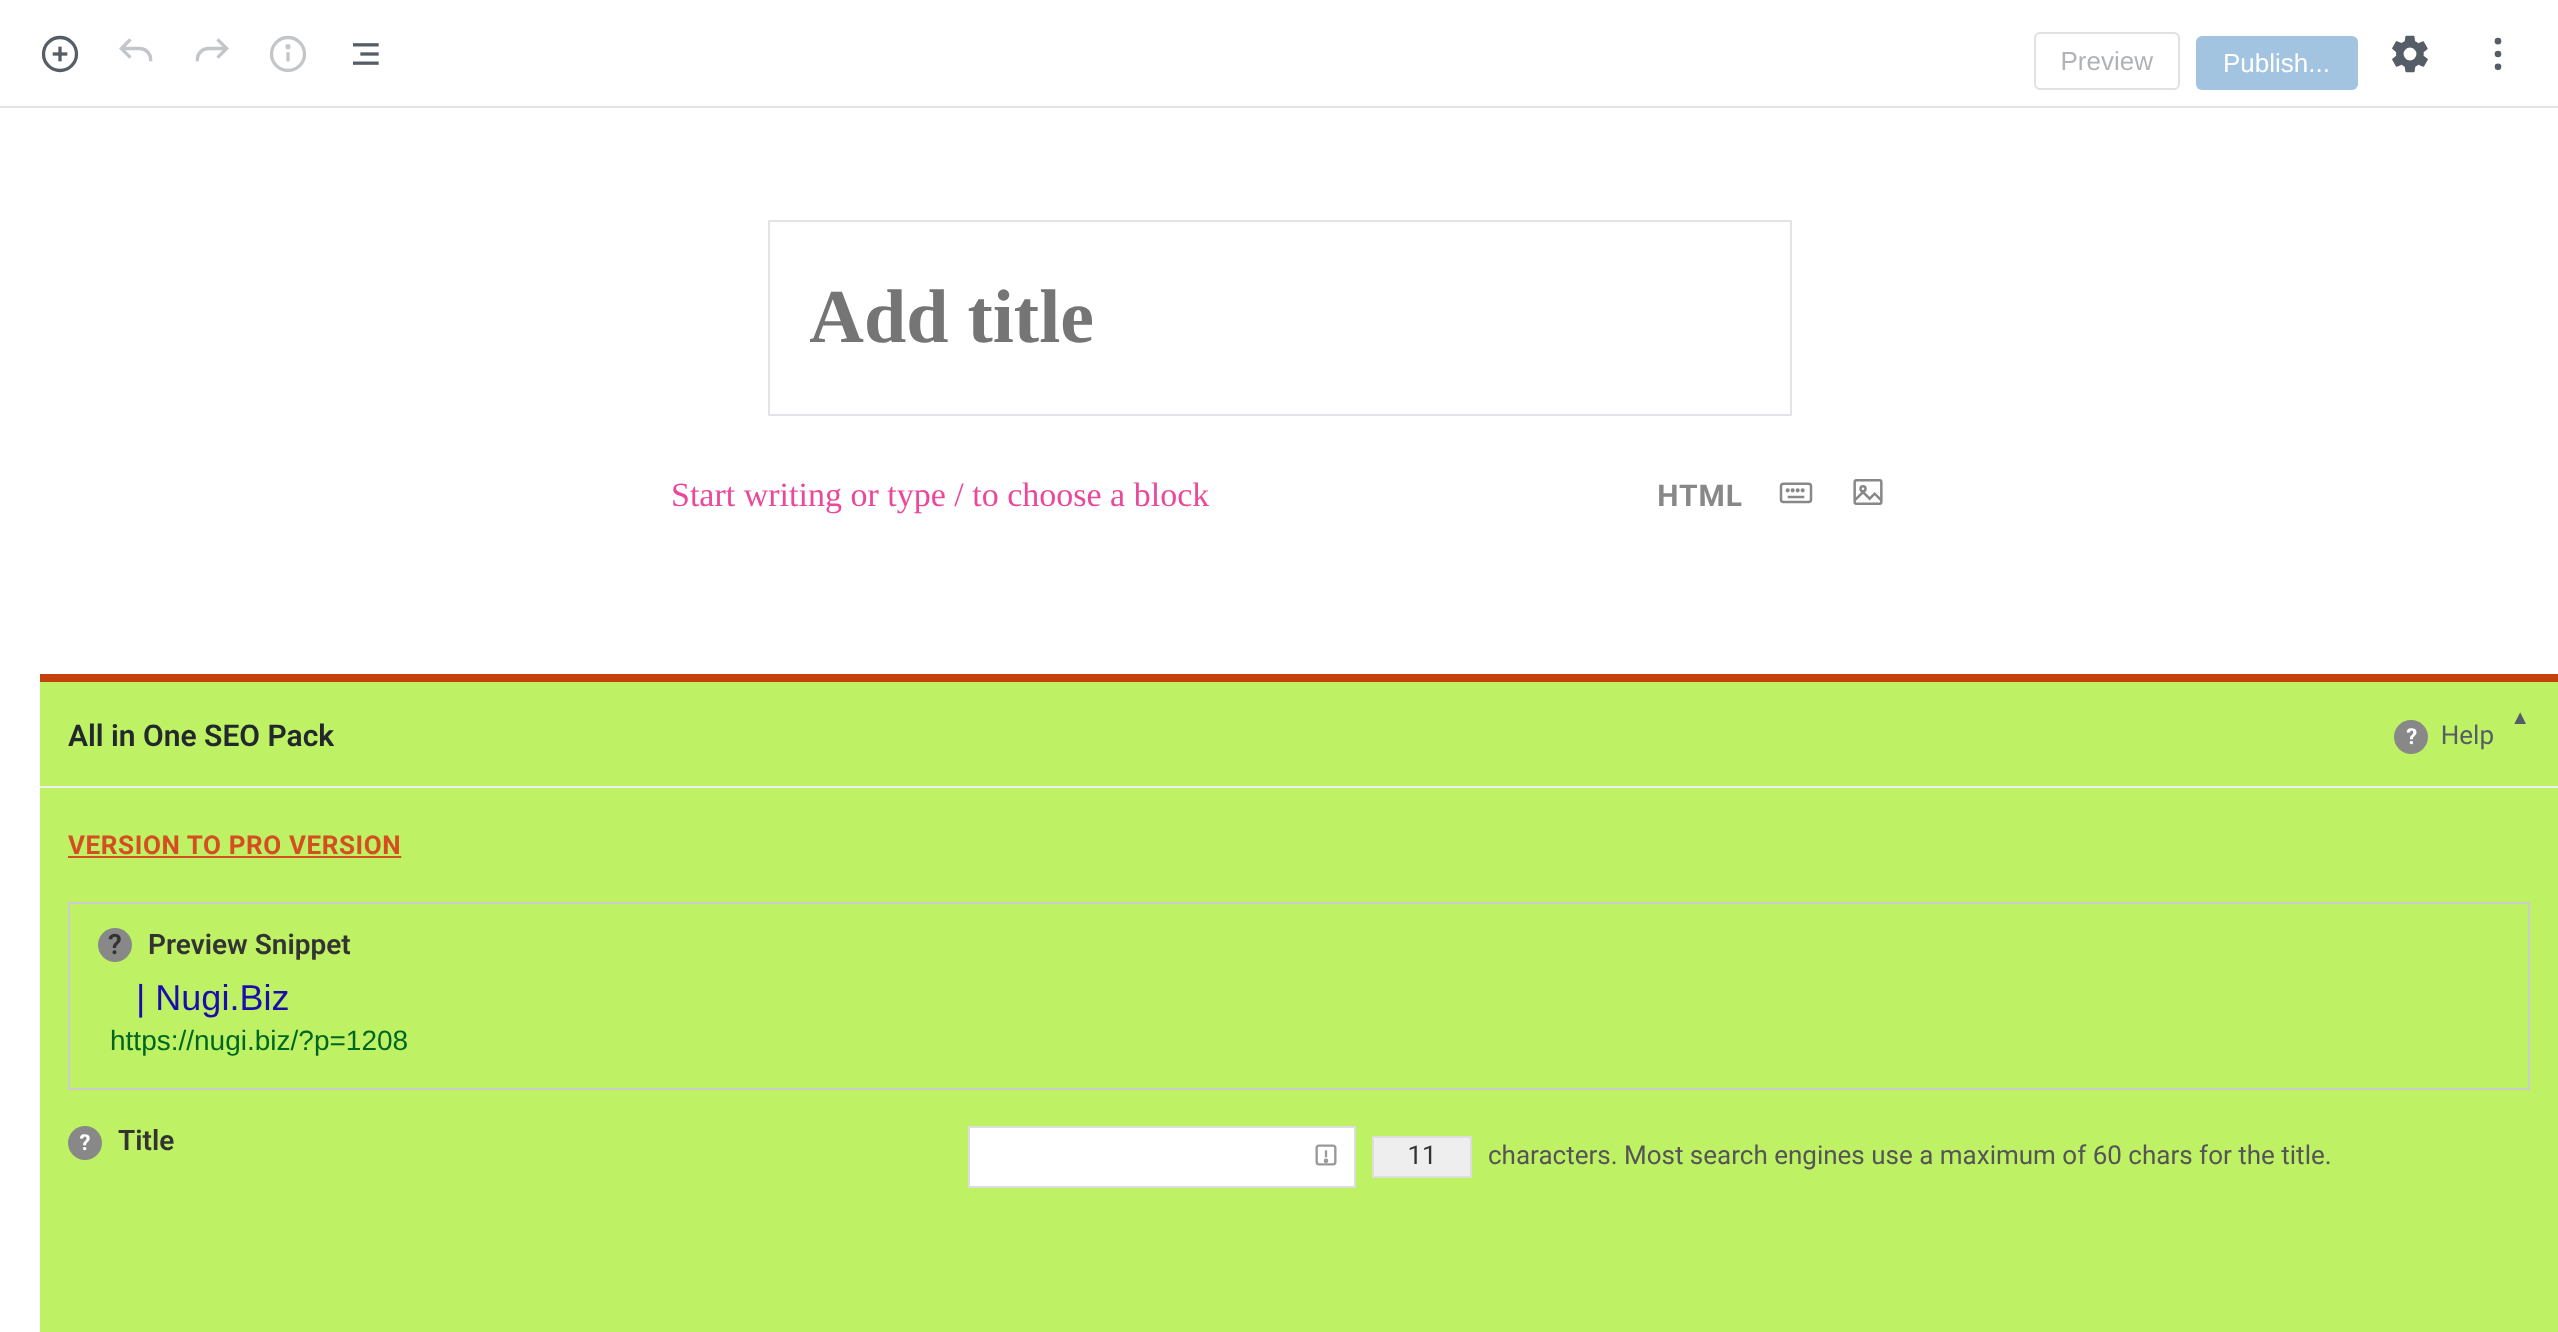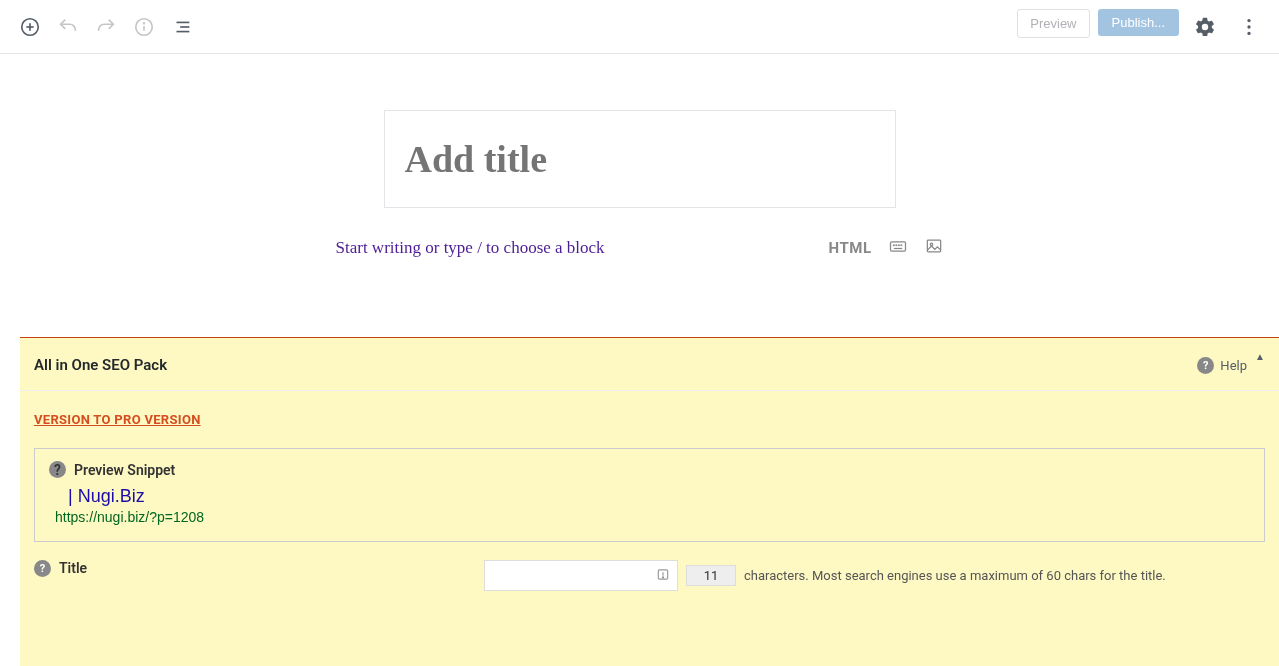--- a/index.html
+++ b/index.html
@@ -19,21 +19,21 @@
   padding: 0 12px;
   justify-content: space-between;
 }
 .toolbar-left {
   display: flex;
   align-items: center;
   gap: 2px;
 }
 .toolbar-right {
   display: flex;
-  align-items: flex-start;
+  align-items: flex-end;
   gap: 8px;
 }
 .icon-btn {
   width: 36px;
   height: 36px;
   display: flex;
   align-items: center;
   justify-content: center;
   border: none;
   background: transparent;
@@ -80,21 +80,21 @@
 .content-row {
   width: 608px;
   display: flex;
   align-items: center;
   justify-content: space-between;
   margin-top: 28px;
 }
 .content-placeholder {
   font-family: Georgia, "Times New Roman", serif;
   font-size: 17px;
-  color: #4c1d95;
+  color: #ec4899;
 }
 .content-actions {
   display: flex;
   gap: 16px;
   align-items: center;
   color: #888;
 }
 .content-actions .html-label {
   font-size: 15px;
   font-weight: bold;
@@ -102,22 +102,22 @@
   color: #888;
 }
 .content-actions svg { width: 20px; height: 20px; }
 
 .seo-panel {
   position: absolute;
   left: 20px;
   right: 0;
   top: 337px;
   bottom: 0;
-  border-top: 1px solid #c2410c;
-  background: #fef9c3;
+  border-top: 4px solid #c2410c;
+  background: #bef264;
 }
 .seo-header {
   padding: 18px 14px 16px;
   border-bottom: 1px solid #eee;
   display: flex;
   justify-content: space-between;
   align-items: center;
 }
 .seo-header h2 {
   font-size: 15px;

